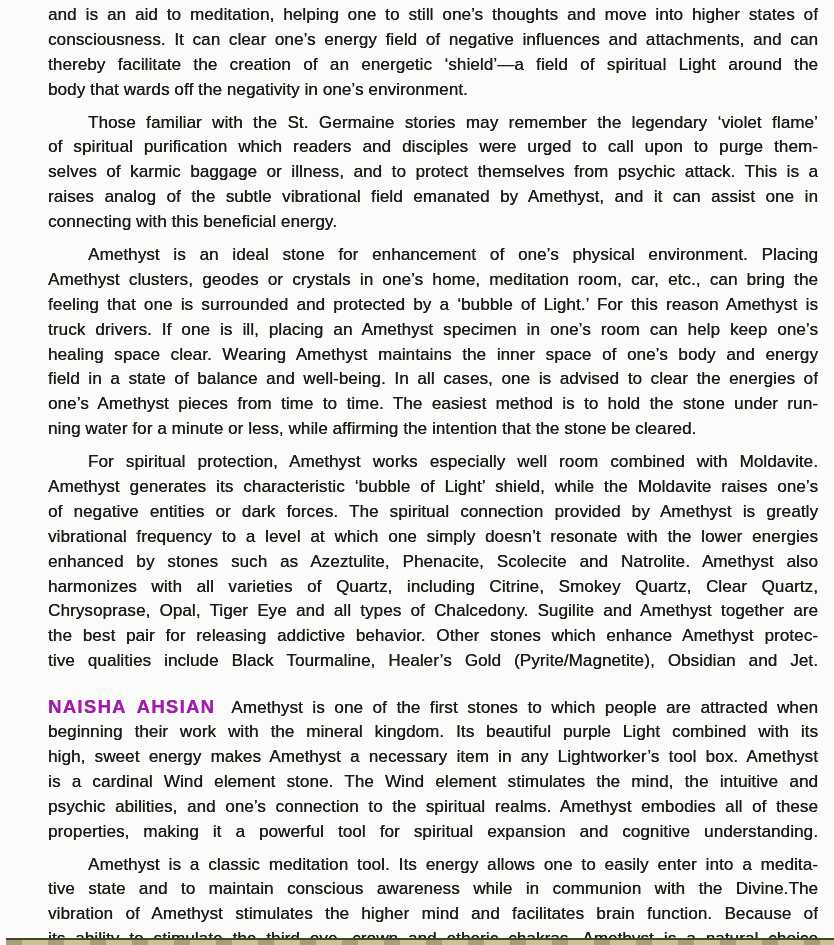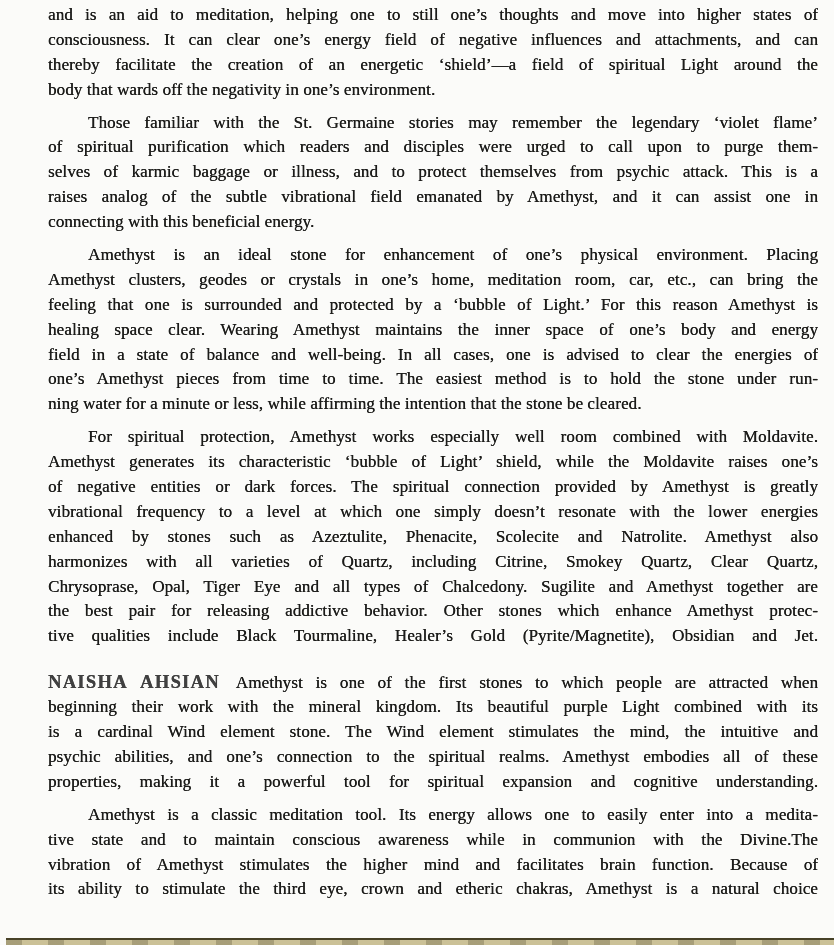--- a/index.html
+++ b/index.html
@@ -1,21 +1,21 @@
 <!DOCTYPE html>
 <html><head>
 <meta charset="utf-8">
 <style>
   html,body{margin:0;padding:0;background:#ffffff;}
   .page{
     position:relative;
     width:834px;height:945px;
     background:#fbfbf9;
     overflow:hidden;
-    font-family:Liberation Serif, serif;
+    font-family:Liberation Sans, sans-serif;
   }
   .text-block{
     position:absolute;left:48px;top:3px;width:770px;
     color:#1c1c1a;
   }
   .line{
     height:24.9px;line-height:24.9px;
     font-size:17px;
     text-align:justify;
     text-align-last:justify;
@@ -56,39 +56,41 @@
         <div class="line indent">Those familiar with the St. Germaine stories may remember the legendary ‘violet flame’</div>
         <div class="line">of spiritual purification which readers and disciples were urged to call upon to purge them-</div>
         <div class="line">selves of karmic baggage or illness, and to protect themselves from psychic attack. This is a</div>
         <div class="line">raises analog of the subtle vibrational field emanated by Amethyst, and it can assist one in</div>
         <div class="line flush">connecting with this beneficial energy.</div>
       </div>
       <div class="para">
         <div class="line indent">Amethyst is an ideal stone for enhancement of one’s physical environment. Placing</div>
         <div class="line">Amethyst clusters, geodes or crystals in one’s home, meditation room, car, etc., can bring the</div>
         <div class="line">feeling that one is surrounded and protected by a ‘bubble of Light.’ For this reason Amethyst is</div>
+        <div class="line">truck drivers. If one is ill, placing an Amethyst specimen in one’s room can help keep one’s</div>
         <div class="line">healing space clear. Wearing Amethyst maintains the inner space of one’s body and energy</div>
         <div class="line">field in a state of balance and well-being. In all cases, one is advised to clear the energies of</div>
         <div class="line">one’s Amethyst pieces from time to time. The easiest method is to hold the stone under run-</div>
         <div class="line flush">ning water for a minute or less, while affirming the intention that the stone be cleared.</div>
       </div>
       <div class="para">
         <div class="line indent">For spiritual protection, Amethyst works especially well room combined with Moldavite.</div>
         <div class="line">Amethyst generates its characteristic ‘bubble of Light’ shield, while the Moldavite raises one’s</div>
         <div class="line">of negative entities or dark forces. The spiritual connection provided by Amethyst is greatly</div>
         <div class="line">vibrational frequency to a level at which one simply doesn’t resonate with the lower energies</div>
         <div class="line">enhanced by stones such as Azeztulite, Phenacite, Scolecite and Natrolite. Amethyst also</div>
         <div class="line">harmonizes with all varieties of Quartz, including Citrine, Smokey Quartz, Clear Quartz,</div>
         <div class="line">Chrysoprase, Opal, Tiger Eye and all types of Chalcedony. Sugilite and Amethyst together are</div>
         <div class="line">the best pair for releasing addictive behavior. Other stones which enhance Amethyst protec-</div>
         <div class="line">tive qualities include Black Tourmaline, Healer’s Gold (Pyrite/Magnetite), Obsidian and Jet.</div>
       </div>
       <div class="para gap">
-        <div class="line"><span class="author-heading" style="color: #404040;">NAISHA AHSIAN</span>Amethyst is one of the first stones to which people are attracted when</div>
+        <div class="line"><span class="author-heading" style="color: #a21caf;">NAISHA AHSIAN</span>Amethyst is one of the first stones to which people are attracted when</div>
         <div class="line">beginning their work with the mineral kingdom. Its beautiful purple Light combined with its</div>
+        <div class="line">high, sweet energy makes Amethyst a necessary item in any Lightworker’s tool box. Amethyst</div>
         <div class="line">is a cardinal Wind element stone. The Wind element stimulates the mind, the intuitive and</div>
         <div class="line">psychic abilities, and one’s connection to the spiritual realms. Amethyst embodies all of these</div>
         <div class="line">properties, making it a powerful tool for spiritual expansion and cognitive understanding.</div>
       </div>
       <div class="para">
         <div class="line indent">Amethyst is a classic meditation tool. Its energy allows one to easily enter into a medita-</div>
         <div class="line">tive state and to maintain conscious awareness while in communion with the Divine.The</div>
         <div class="line">vibration of Amethyst stimulates the higher mind and facilitates brain function. Because of</div>
         <div class="line">its ability to stimulate the third eye, crown and etheric chakras, Amethyst is a natural choice</div>
       </div>

